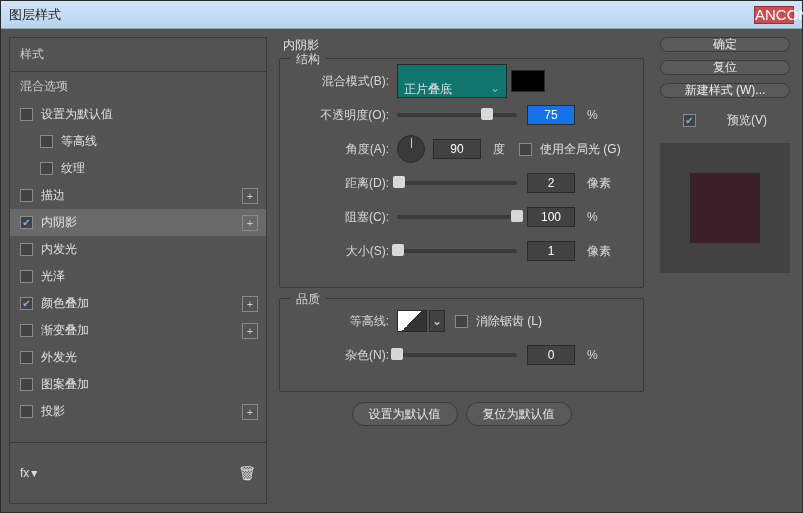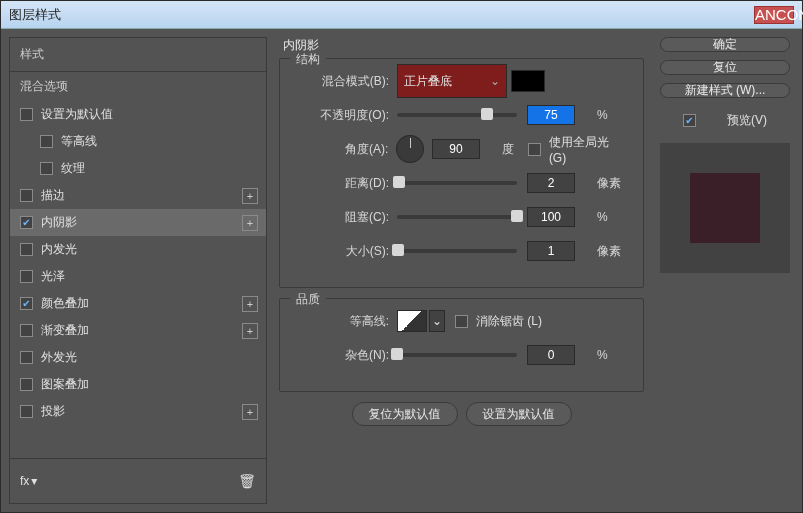--- a/index.html
+++ b/index.html
@@ -11,35 +11,35 @@
 .body{display:flex;height:calc(100% - 28px)}
 .sidebar{width:258px;background:#535353;border:1px solid #3a3a3a;margin:8px 0 8px 8px;display:flex;flex-direction:column;position:relative}
 .side-head{padding:8px 10px;color:#ccc}
 .side-sec{padding:6px 10px;color:#ccc;border-top:1px solid #3a3a3a}
 .style-row{display:flex;align-items:center;padding:5px 10px;cursor:pointer;position:relative}
 .style-row.indent{padding-left:30px}
 .style-row.selected{background:#6a6a6a}
 .cb{width:13px;height:13px;border:1px solid #8a8a8a;background:#424242;margin-right:8px;display:inline-flex;align-items:center;justify-content:center;flex-shrink:0}
 .cb.checked::after{content:"✔";color:#6db4ff;font-size:10px;line-height:1}
 .plus{position:absolute;right:8px;width:16px;height:16px;border:1px solid #8a8a8a;display:flex;align-items:center;justify-content:center;font-size:11px;color:#ccc;cursor:pointer}
-.side-foot{margin-top:auto;border-top:1px solid #3a3a3a;padding:14px 10px;display:flex;align-items:center;color:#ccc}
+.side-foot{margin-top:auto;border-top:1px solid #3a3a3a;padding:22px 10px;display:flex;align-items:center;color:#ccc}
 .side-foot .trash{margin-left:auto;font-size:14px;cursor:pointer}
 .main{flex:1;padding:8px 8px 8px 12px;display:flex}
 .settings{flex:1}
 .panel-title{color:#e8e8e8;margin-bottom:4px;padding-left:4px}
 .group{border:1px solid #3a3a3a;border-radius:2px;padding:10px 14px 14px;margin-bottom:10px;position:relative}
 .group-label{position:absolute;top:-8px;left:10px;background:#535353;padding:0 6px;color:#d8d8d8}
 .row{display:flex;align-items:center;margin-bottom:10px;height:24px}
 .lbl{width:95px;text-align:right;margin-right:8px;color:#d8d8d8}
-.select{width:110px;height:22px;background:#7f1d1d;border:1px solid #2a2a2a;display:flex;align-items:center;padding:16px 6px;cursor:pointer;position:relative}
+.select{width:110px;height:22px;background:#0f766e;border:1px solid #2a2a2a;display:flex;align-items:flex-start;padding:16px 6px;cursor:pointer;position:relative}
 .select::after{content:"⌄";position:absolute;right:6px;color:#aaa}
 .swatch{width:34px;height:22px;background:#000;border:1px solid #2a2a2a;margin-left:4px;cursor:pointer}
 .slider{width:120px;height:4px;background:#3a3a3a;position:relative;margin-right:10px;border-radius:2px}
 .slider .thumb{position:absolute;top:-5px;width:12px;height:12px;background:#d8d8d8;border-radius:2px;transform:translateX(-50%)}
-.numbox{width:48px;height:20px;background:#424242;border:1px solid #2a2a2a;color:#fff;text-align:center;line-height:18px;margin-right:22px}
+.numbox{width:48px;height:20px;background:#424242;border:1px solid #2a2a2a;color:#fff;text-align:center;line-height:18px;margin-right:12px}
 .numbox.sel{background:#1473e6;color:#fff}
 .unit{color:#d8d8d8}
 .dial{width:28px;height:28px;border-radius:50%;background:#3a3a3a;border:1px solid #2a2a2a;position:relative;margin-right:8px}
 .dial::after{content:"";position:absolute;width:1px;height:10px;background:#ccc;left:50%;top:2px;transform-origin:bottom;transform:rotate(0deg)}
 .btng{display:flex;gap:8px;justify-content:center;margin-top:6px}
 .smbtn{height:24px;padding:0 16px;background:#5a5a5a;border:1px solid #3a3a3a;border-radius:12px;display:flex;align-items:center;cursor:pointer;color:#e8e8e8}
 .right{width:150px;padding-left:12px;display:flex;flex-direction:column;align-items:center;gap:8px}
 .rbtn{width:130px;height:15px;border:1px solid #3a3a3a;border-radius:13px;background:#5a5a5a;display:flex;align-items:center;justify-content:center;cursor:pointer;color:#e8e8e8}
 .prevrow{display:flex;align-items:center;gap:23px;margin-top:6px}
 .preview{width:130px;height:130px;background:#424242;margin-top:6px;display:flex;align-items:center;justify-content:center}
@@ -194,22 +194,22 @@
             <span class="lbl">杂色(N):</span>
             <div class="slider">
                 <div class="thumb" style="left:0%"></div>
               </div>
             <div class="numbox">0</div>
             <span class="unit">%</span>
           </div>
         </div>
 
         <div class="btng">
+          <div class="smbtn">设置为默认值</div>
           <div class="smbtn">复位为默认值</div>
-          <div class="smbtn">设置为默认值</div>
         </div>
       </div>
 
       <div class="right">
         <div class="rbtn">确定</div>
         <div class="rbtn">复位</div>
         <div class="rbtn">新建样式 (W)...</div>
         <div class="prevrow">
           <span class="cb checked"></span>
           <span>预览(V)</span>

